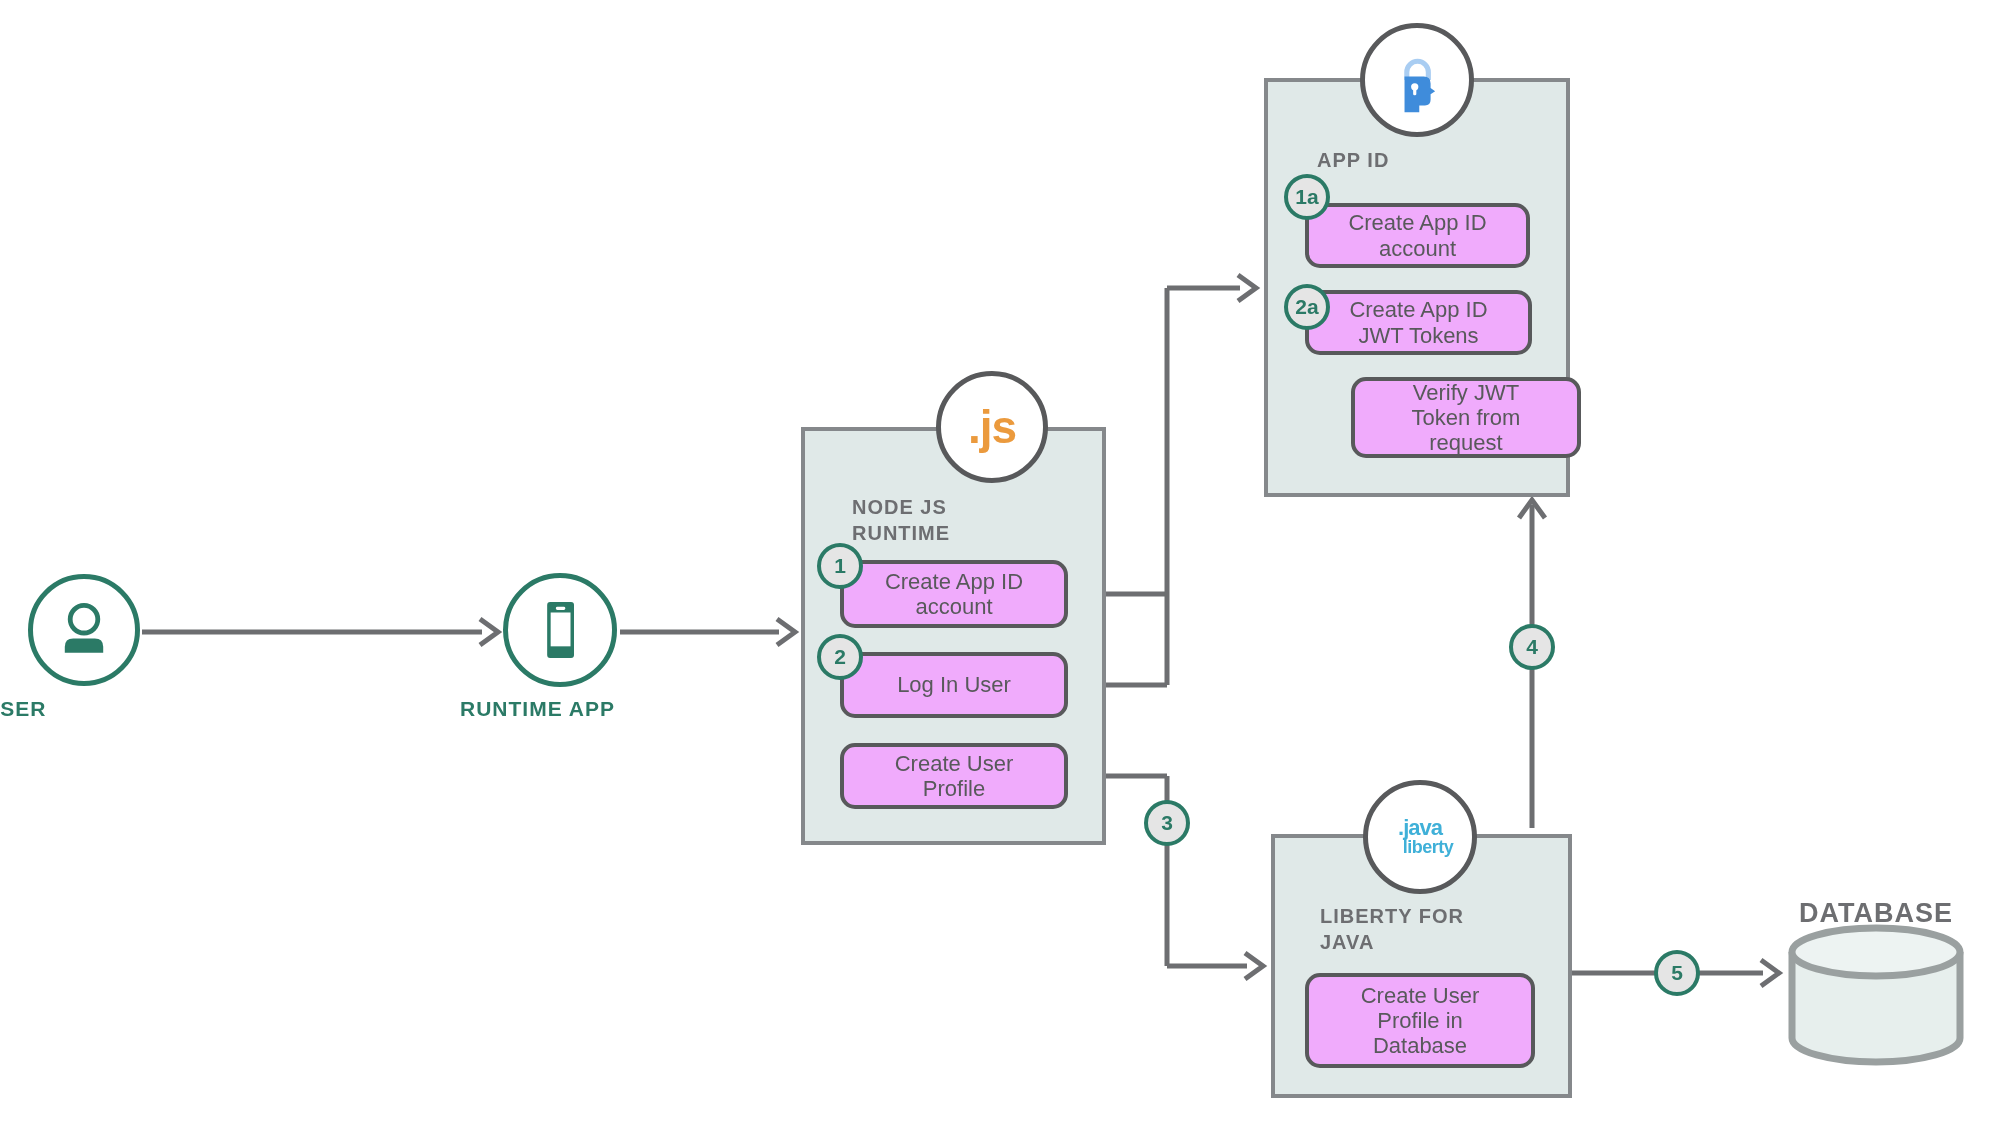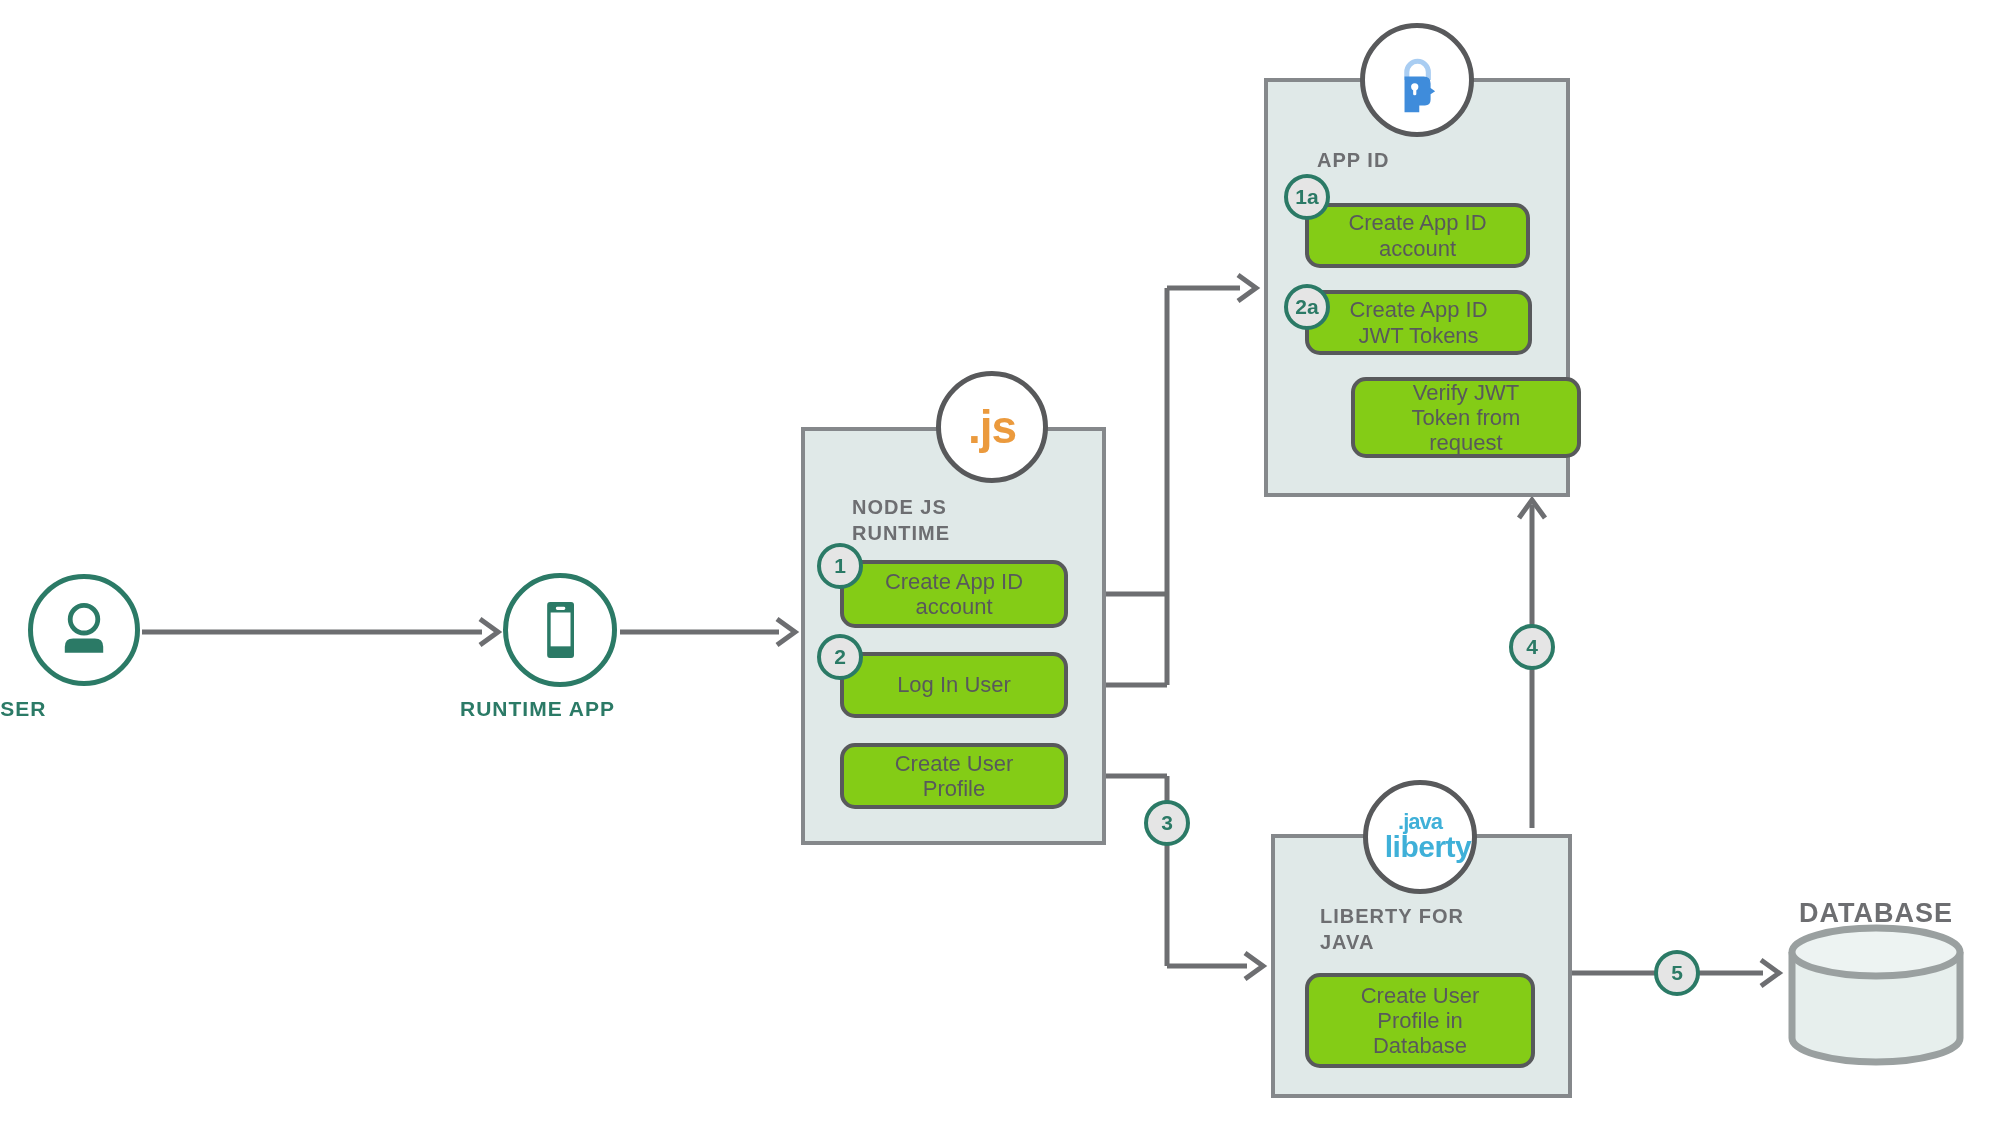--- a/index.html
+++ b/index.html
@@ -4,26 +4,26 @@
 <style>
   html,body{margin:0;padding:0;background:#ffffff;font-family:"Liberation Sans",sans-serif;}
   #canvas{position:relative;width:1996px;height:1140px;background:#ffffff;overflow:hidden;}
   .panel{position:absolute;background:#e0e9e8;border:4px solid #85888b;box-sizing:border-box;}
   .big-circle{position:absolute;background:#ffffff;border-radius:50%;display:flex;align-items:center;justify-content:center;box-sizing:border-box;}
   .actor-circle{border:5px solid #2b7a66;}
   .node-circle{border:5px solid #58595b;}
   .label{position:absolute;font-weight:bold;text-align:left;white-space:pre-line;letter-spacing:1px;}
   .label-green{color:#2b7a66;font-size:21px;}
   .label-gray{color:#6d6e71;font-size:20px;line-height:1.3;}
-  .step-btn{position:absolute;background:#84cc16;border:4px solid #58595b;border-radius:15px;display:flex;align-items:center;justify-content:center;text-align:center;font-size:22px;color:#58595b;line-height:1.15;box-sizing:border-box;white-space:pre-line;}
+  .step-btn{position:absolute;background:#f0abfc;border:4px solid #58595b;border-radius:15px;display:flex;align-items:center;justify-content:center;text-align:center;font-size:22px;color:#58595b;line-height:1.15;box-sizing:border-box;white-space:pre-line;}
   .circle-badge{position:absolute;width:46px;height:46px;border-radius:50%;background:#e5e5e5;border:4px solid #2b7a66;display:flex;align-items:center;justify-content:center;font-weight:bold;font-size:21px;color:#2b7a66;box-sizing:border-box;}
   .js-text{font-weight:bold;font-size:46px;color:#eb9a3d;letter-spacing:-1px;}
   .liberty-wrap{display:flex;flex-direction:column;align-items:center;line-height:0.95;}
   .liberty-top{font-weight:bold;font-size:22px;color:#3fb0d8;letter-spacing:-1px;}
-  .liberty-bottom{font-weight:bold;font-size:30px;color:#3fb0d8;margin-left:16px;letter-spacing:-0.5px;}
+  .liberty-bottom{font-weight:bold;font-size:18px;color:#3fb0d8;margin-left:16px;letter-spacing:-0.5px;}
   .db-label{color:#6d6e71;font-size:27px;}
   svg.connectors{position:absolute;left:0;top:0;}
 </style>
 </head>
 <body>
 
 <div id="canvas">
 
   <svg class="connectors" width="1996" height="1140" viewBox="0 0 1996 1140">
     <g stroke="#6d6e71" stroke-width="5" fill="none">

